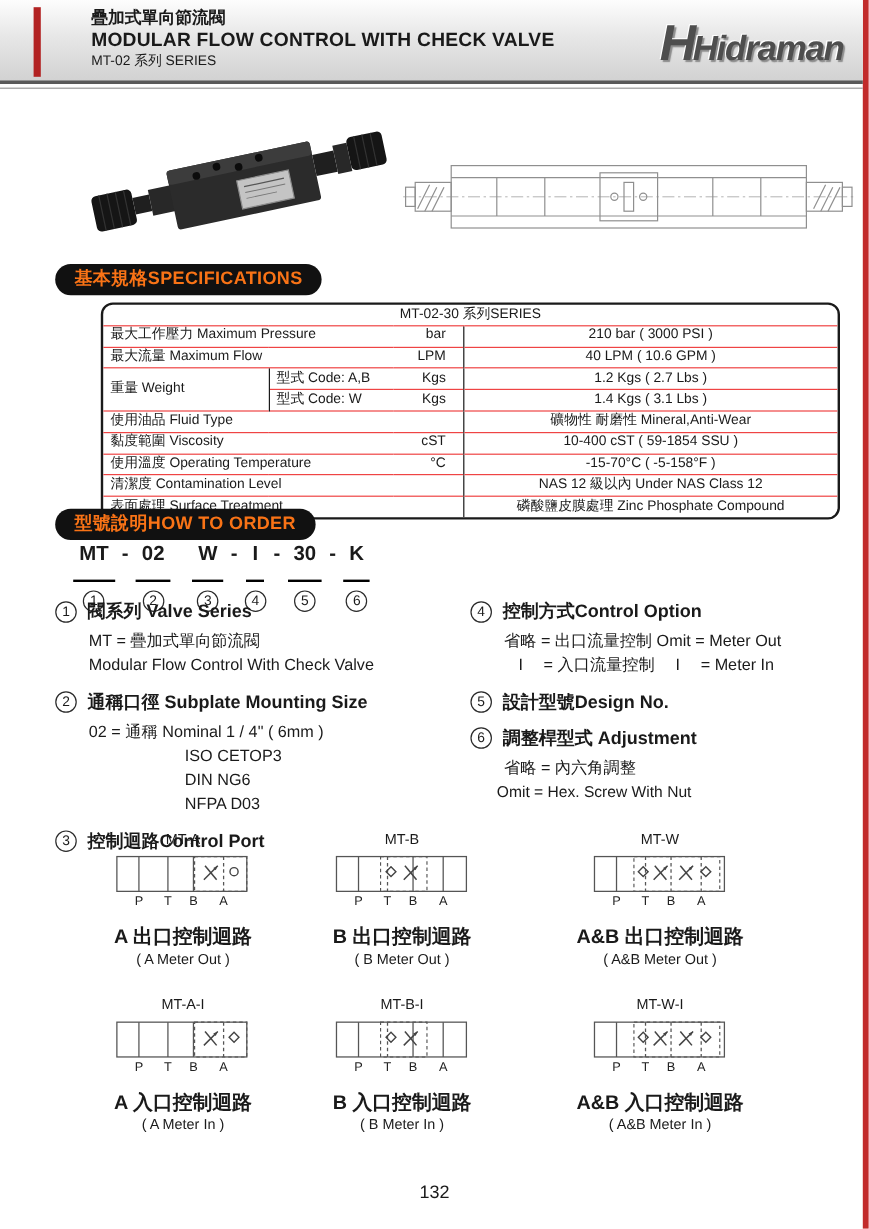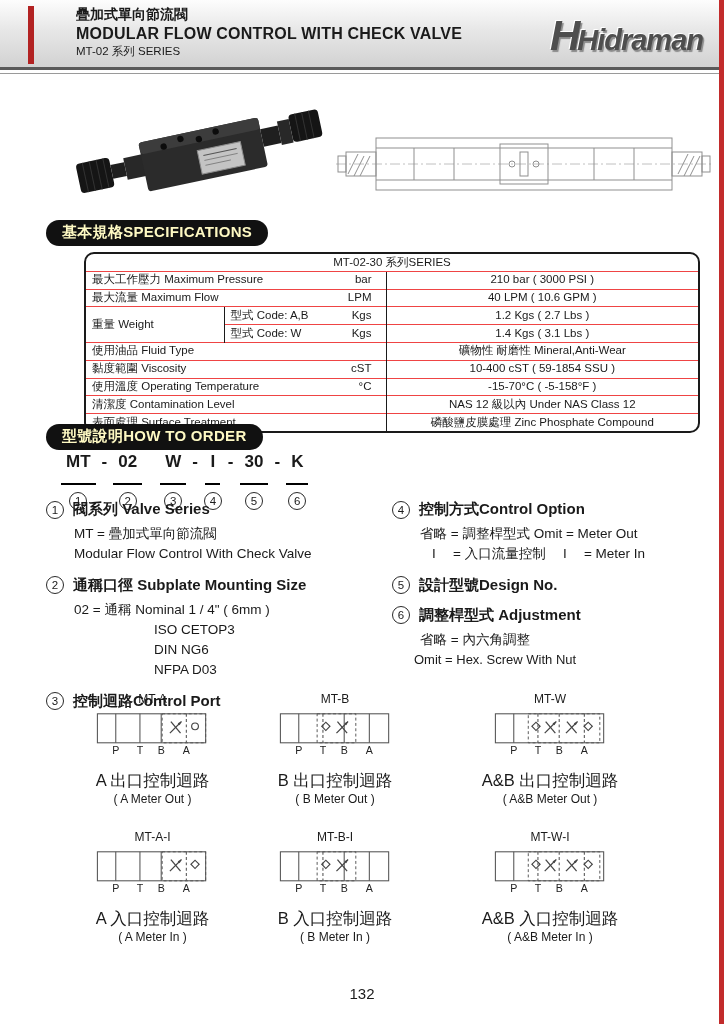--- a/index.html
+++ b/index.html
@@ -28,21 +28,21 @@
           text-shadow:-1px -1px 0 #ffffff, 1.5px 1.5px 1px #8a8a8a; white-space:nowrap; }
   .logo-h { font-size:42px; letter-spacing:-3px; }
   .logo-text { font-size:29px; letter-spacing:-1px; }
 
   
   .photo-wrap { position:absolute; left:66px; top:92px; }
   .drawing-wrap { position:absolute; left:334px; top:120px; }
 
   
   .pill {
-    position:absolute; background:#111111; color:#fef9c3; border-radius:14px;
+    position:absolute; background:#111111; color:#f97316; border-radius:14px;
     padding:3px 16px 4px; font-size:15px; font-weight:bold; letter-spacing:0.3px;
   }
   #spec-pill { left:46px; top:220px; }
   #order-pill { left:46px; top:424px; }
 
   
   .spec-table-wrap {
     position:absolute; left:84px; top:252px; width:616px;
     border:2px solid #1a1a1a; border-radius:10px; overflow:hidden; background:#fff;
   }
@@ -78,21 +78,21 @@
   .ind-i   { margin-left:40px; }
   .ind-en  { margin-left:22px; font-size:13px; }
   .ind-k   { margin-left:48px; }
 
   
   .diagrams { position:absolute; left:0; top:692px; width:724px; }
   .diag-row { display:flex; margin-left:55px; margin-bottom:24px; }
   .diag-cell { display:flex; flex-direction:column; align-items:center; }
   .diag-cell.c1 { width:195px; } .diag-cell.c2 { width:170px; } .diag-cell.c3 { width:260px; }
   .diag-name { font-size:12px; margin-bottom:1px; }
-  .diag-cap-zh { font-size:16.5px; font-weight:normal; margin-top:3px; }
+  .diag-cap-zh { font-size:16.5px; font-weight:bold; margin-top:3px; }
   .diag-cap-en { font-size:12px; }
   .dsvg line, .dsvg rect { stroke:#555; fill:none; stroke-width:1.1; }
   .dsvg rect.dashed { stroke-dasharray:3 2.5; stroke-width:1; }
   .dsvg text { font-size:11px; fill:#222; text-anchor:middle; }
 
   
   .page-num { position:absolute; bottom:22px; left:0; width:724px; text-align:center; font-size:15px; }
 
   .hiddefs { position:absolute; width:0; height:0; }
 </style>
@@ -309,21 +309,21 @@
     </div>
   </div>
 </div>
 
 <div class="notes-right">
   <div class="note">
     <div class="note-title-row">
       <span class="circle-num">4</span>
       <span class="note-title">控制方式Control Option</span>
     </div>
-    <div class="note-line">省略 = 調整桿型式 Omit = Meter Out</div>
+    <div class="note-line">省略 = 出口流量控制 Omit = Meter Out</div>
     <div class="note-line ind-i">I　 = 入口流量控制　 I　 = Meter In</div>
   </div>
   <div class="note">
     <div class="note-title-row">
       <span class="circle-num">5</span>
       <span class="note-title">設計型號Design No.</span>
     </div>
   </div>
   <div class="note">
     <div class="note-title-row">

